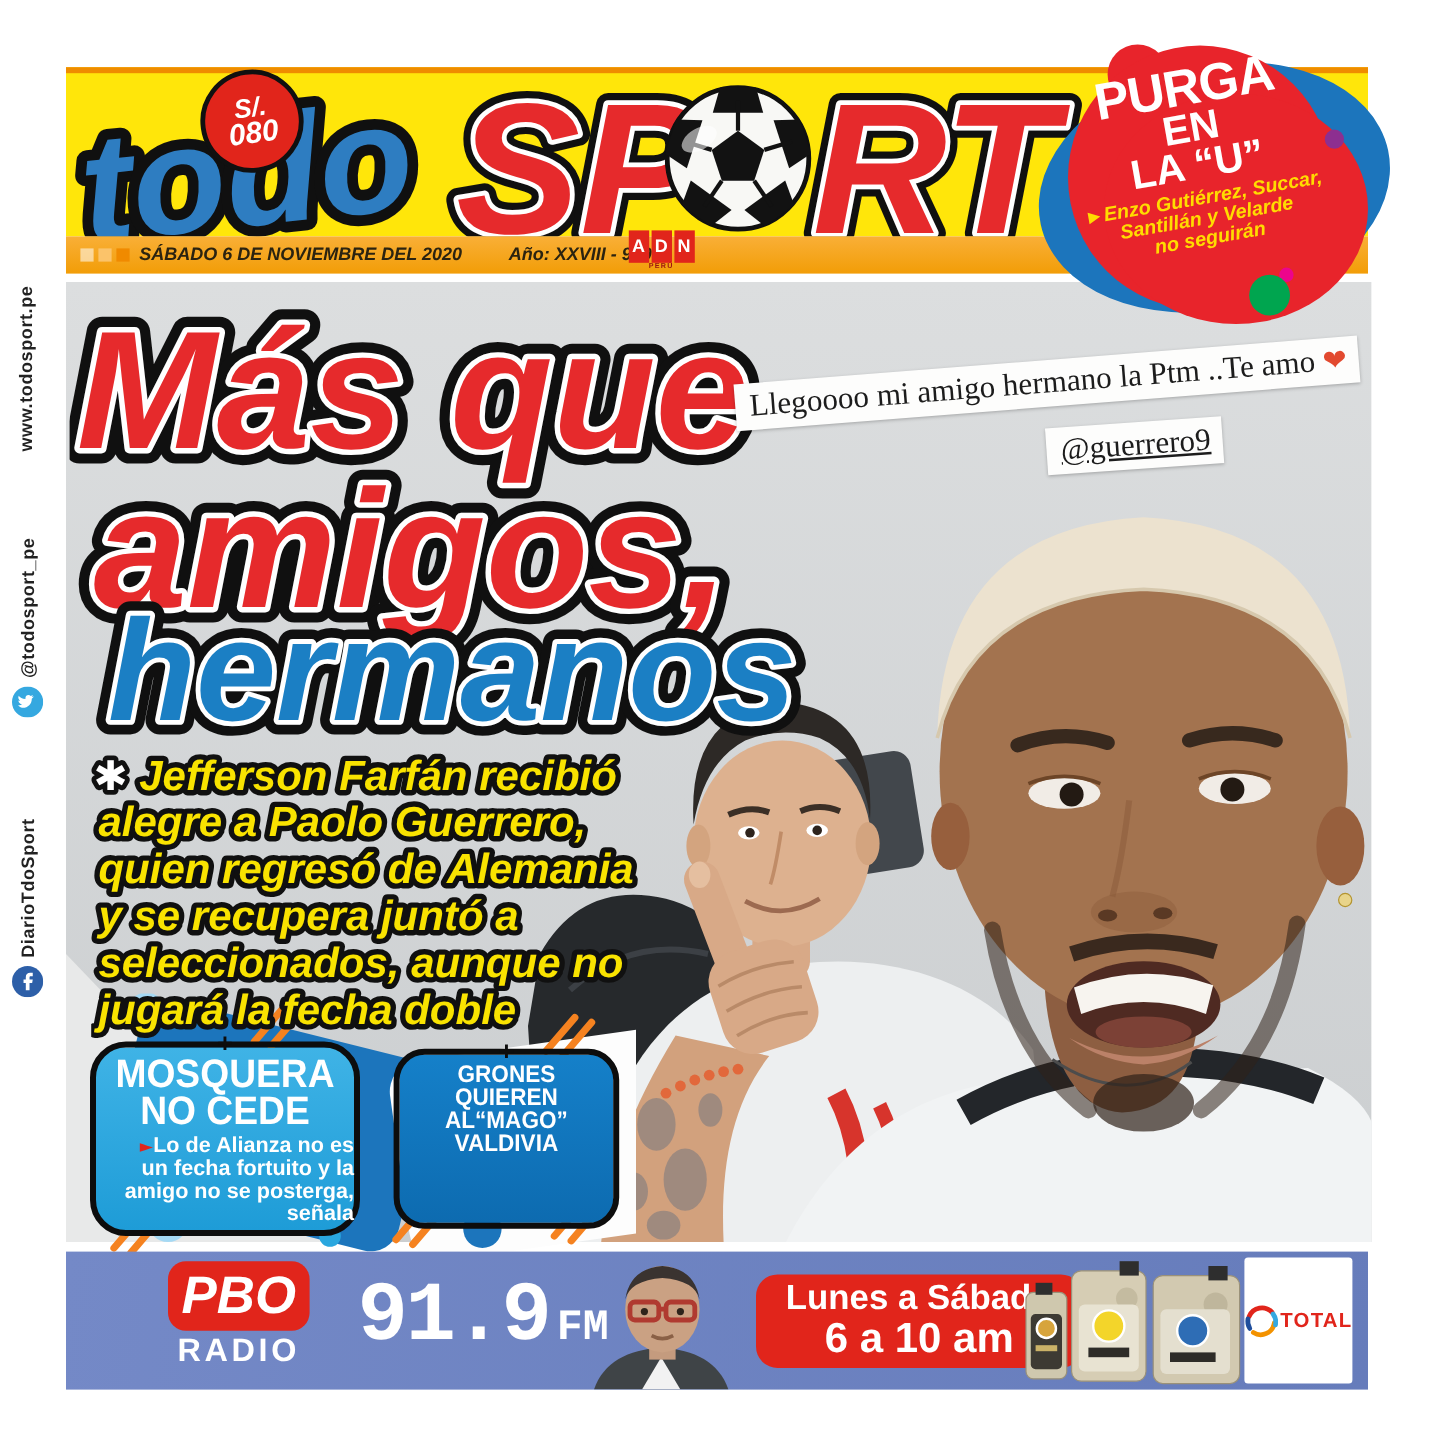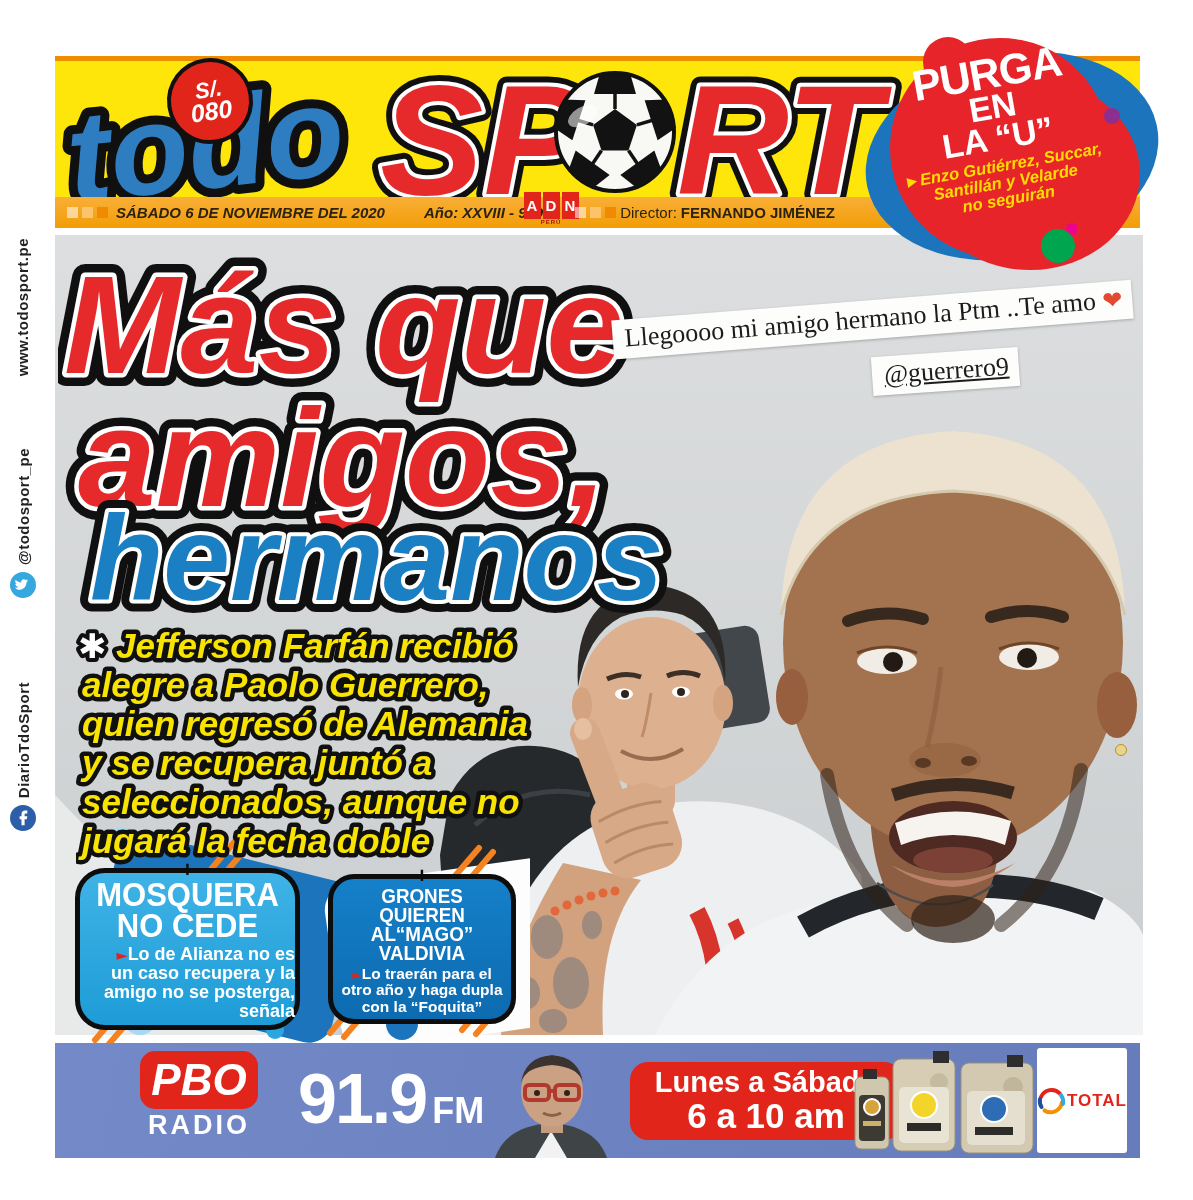--- a/index.html
+++ b/index.html
@@ -78,21 +78,21 @@
   .boxL .bbody{font-size:18px;text-align:right;} .boxR .bbody{font-size:15.5px;}
   .arrow{font-family:"DejaVu Sans",sans-serif;color:#E1251B;font-size:.8em;}
 
   
   .adbar{left:55px;top:1043px;width:1085px;height:115px;
          background:linear-gradient(100deg,#7489c7,#667cbb);z-index:5;}
   .pbo{position:absolute;left:85px;top:8px;width:118px;text-align:center;}
   .pbo .box{background:#E1251B;border-radius:15px;height:58px;display:flex;align-items:center;
             justify-content:center;color:#fff;font-weight:700;font-style:italic;font-size:44px;}
   .pbo .radio{color:#fff;font-weight:700;font-size:27px;letter-spacing:3px;margin-top:1px;}
-  .freq{position:absolute;left:243px;top:16px;color:#fff;display:flex;align-items:baseline;}
+  .freq{position:absolute;left:243px;top:16px;color:#fff;display:flex;align-items:baseline;font-family:Liberation Mono, monospace;}
   .freq .n{font-size:70px;font-weight:600;letter-spacing:-2px;}
   .freq .u{font-size:36px;font-weight:600;margin-left:6px;}
   .sched{position:absolute;left:575px;top:19px;width:272px;height:78px;background:#E1251B;
          border-radius:18px;color:#fff;font-weight:700;display:flex;flex-direction:column;
          align-items:center;justify-content:center;line-height:1.05;}
   .sched .l1{font-size:29px;} .sched .l2{font-size:35px;}
   .totalbox{position:absolute;left:982px;top:5px;width:90px;height:105px;background:#fff;
             border-radius:3px;display:flex;flex-direction:row;align-items:center;
             justify-content:center;gap:2px;}
   .totalword{color:#E1251B;font-weight:700;font-size:17px;letter-spacing:1px;}
@@ -151,27 +151,20 @@
   <div class="grp" style="left:365px">
     <span class="dtxt">Año: XXVIII - 9793</span>
   </div>
   <div class="adn">
     <div class="blocks">
       <span class="blk">A</span>
       <span class="blk">D</span>
       <span class="blk">N</span>
     </div>
     <div class="sub">PERÚ</div>
-  </div>
-  <div class="grp director">
-    <span class="sq sq1"></span>
-    <span class="sq sq2"></span>
-    <span class="sq sq3"></span>
-    <span class="lbl">Director:</span>
-    <span class="nm">FERNANDO JIMÉNEZ</span>
   </div>
 </div>
 
 <div class="abs" style="left:14px;top:238px;">
   <span class="vtext">www.todosport.pe</span>
 </div>
 <div class="abs vstack" style="left:10px;top:448px;">
   <span class="vtext">@todosport_pe</span>
   <svg width="26" height="26" viewBox="0 0 26 26">
     <circle cx="13" cy="13" r="13" fill="#35A8E0"></circle>
@@ -330,36 +323,31 @@
     <path d="M402 202 L426 174 M416 206 L440 178"></path>
   </g>
 </svg>
 
 <div class="abs nbox boxL">
   <div class="plus">+</div>
   <div class="btitle">MOSQUERA</div>
   <div class="btitle" style="margin-top:0">NO CEDE</div>
   <div class="bbody">
     <div><span class="arrow">►</span><span>Lo de Alianza no es</span></div>
-    <div>un caso recupera y la</div>
+    <div>un fecha fortuito y la</div>
     <div>amigo no se posterga,</div>
     <div>señala</div>
   </div>
 </div>
 
 <div class="abs nbox boxR">
   <div class="plus">+</div>
   <div class="btitle">GRONES QUIEREN</div>
   <div class="btitle" style="margin-top:0">AL“MAGO”</div>
   <div class="btitle" style="margin-top:0">VALDIVIA</div>
-  <div class="bbody">
-    <div><span class="arrow">►</span><span>Lo traerán para el</span></div>
-    <div>otro año y haga dupla</div>
-    <div>con la “Foquita”</div>
-  </div>
 </div>
 
 <div class="abs bubble">
   <svg width="300" height="250" viewBox="0 0 300 250">
     <ellipse cx="150" cy="128" rx="148" ry="102" fill="#1C75BC" transform="rotate(-12 150 128)"></ellipse>
     <circle cx="86" cy="34" r="25" fill="#E8242B"></circle>
     <circle cx="138" cy="120" r="110" fill="#E8242B"></circle>
     <ellipse cx="168" cy="146" rx="110" ry="96" fill="#E8242B"></ellipse>
     <circle cx="250" cy="88" r="8" fill="#8D2F90"></circle>
     <circle cx="210" cy="201" r="6" fill="#EC048C"></circle>

